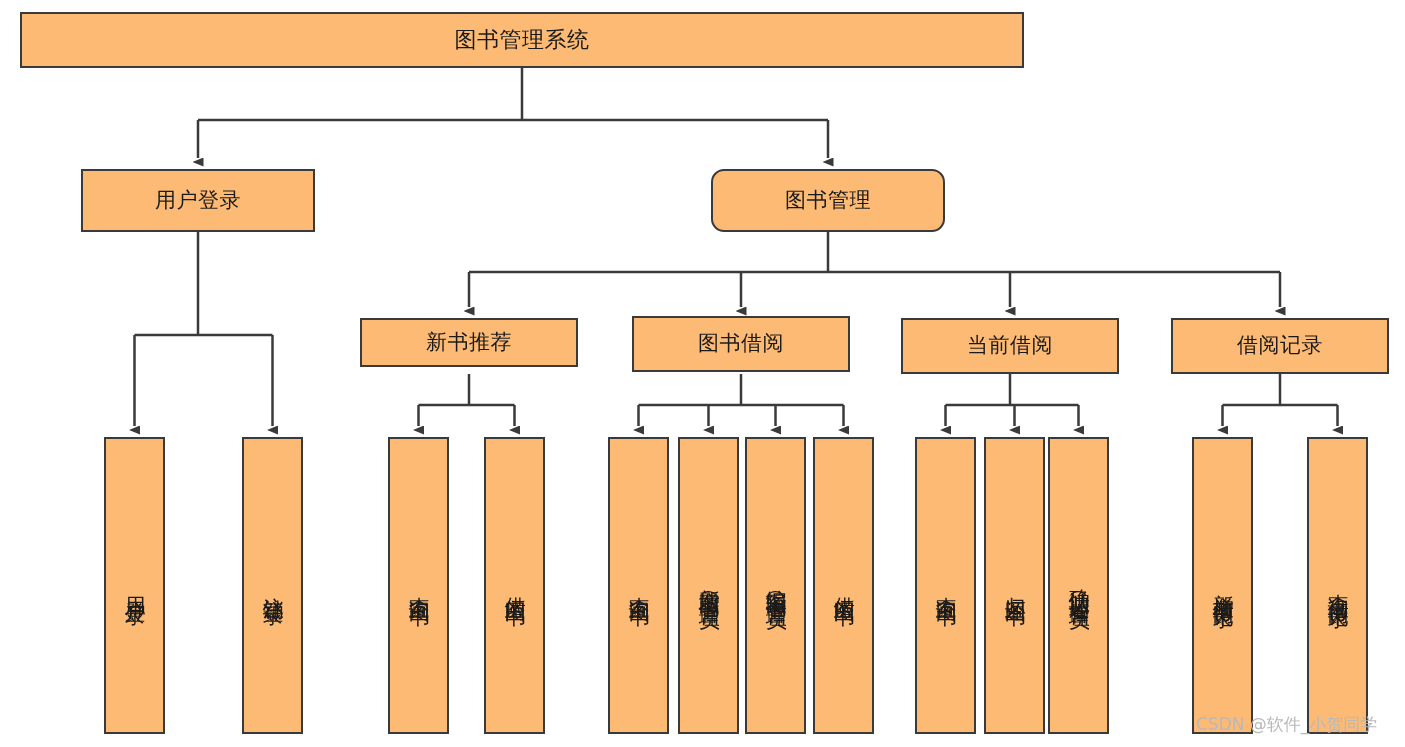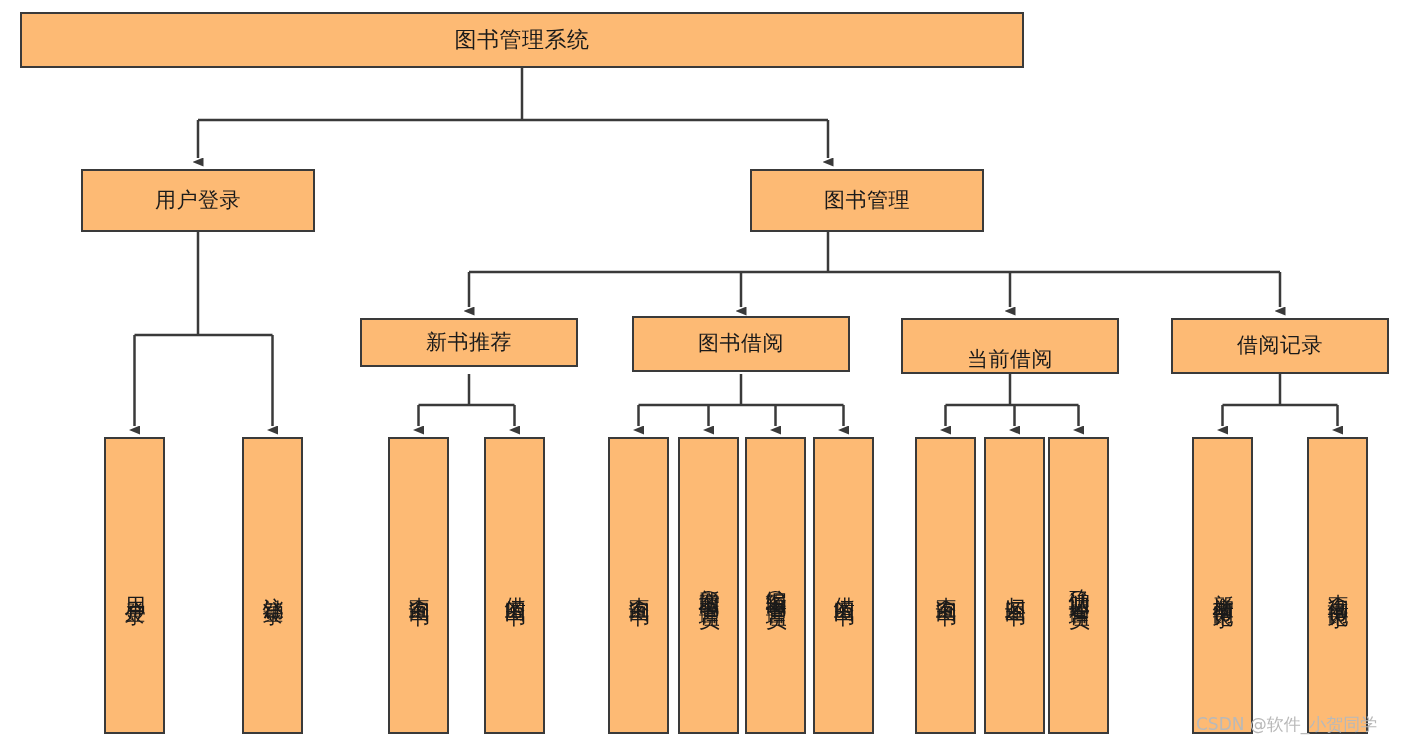--- a/index.html
+++ b/index.html
@@ -114,30 +114,30 @@
         <line x1="1337.5" y1="405" x2="1337.5" y2="426" stroke="#3a3a3a" stroke-width="2.5" marker-end="url(#arrow)"></line>
       </g>
   </svg>
   <div id="node-layer">
       <div class="node horizontal root" style="left: 20px; top: 12px; width: 1004px; height: 56px;">
         <span class="node-label">图书管理系统</span>
       </div>
       <div class="node horizontal" style="left: 81px; top: 169px; width: 234px; height: 63px;">
         <span class="node-label">用户登录</span>
       </div>
-      <div class="node horizontal" style="left: 750px; top: 169px; width: 234px; height: 63px;">
+      <div class="node horizontal" style="left: 711px; top: 169px; width: 234px; height: 63px; border-radius: 13px;">
         <span class="node-label">图书管理</span>
       </div>
       <div class="node horizontal" style="left: 360px; top: 318px; width: 218px; height: 49px;">
         <span class="node-label">新书推荐</span>
       </div>
       <div class="node horizontal" style="left: 632px; top: 316px; width: 218px; height: 56px;">
         <span class="node-label">图书借阅</span>
       </div>
-      <div class="node horizontal" style="left: 901px; top: 318px; width: 218px; height: 56px; align-items: flex-end;">
+      <div class="node horizontal" style="left: 901px; top: 318px; width: 218px; height: 56px;">
         <span class="node-label">当前借阅</span>
       </div>
       <div class="node horizontal" style="left: 1171px; top: 318px; width: 218px; height: 56px; align-items: center;">
         <span class="node-label">借阅记录</span>
       </div>
       <div class="node vertical" style="left: 104px; top: 437px; width: 61px; height: 297px;">
         <span class="node-label">用户登录</span>
       </div>
       <div class="node vertical" style="left: 242px; top: 437px; width: 61px; height: 297px;">
         <span class="node-label">注销登录</span>

